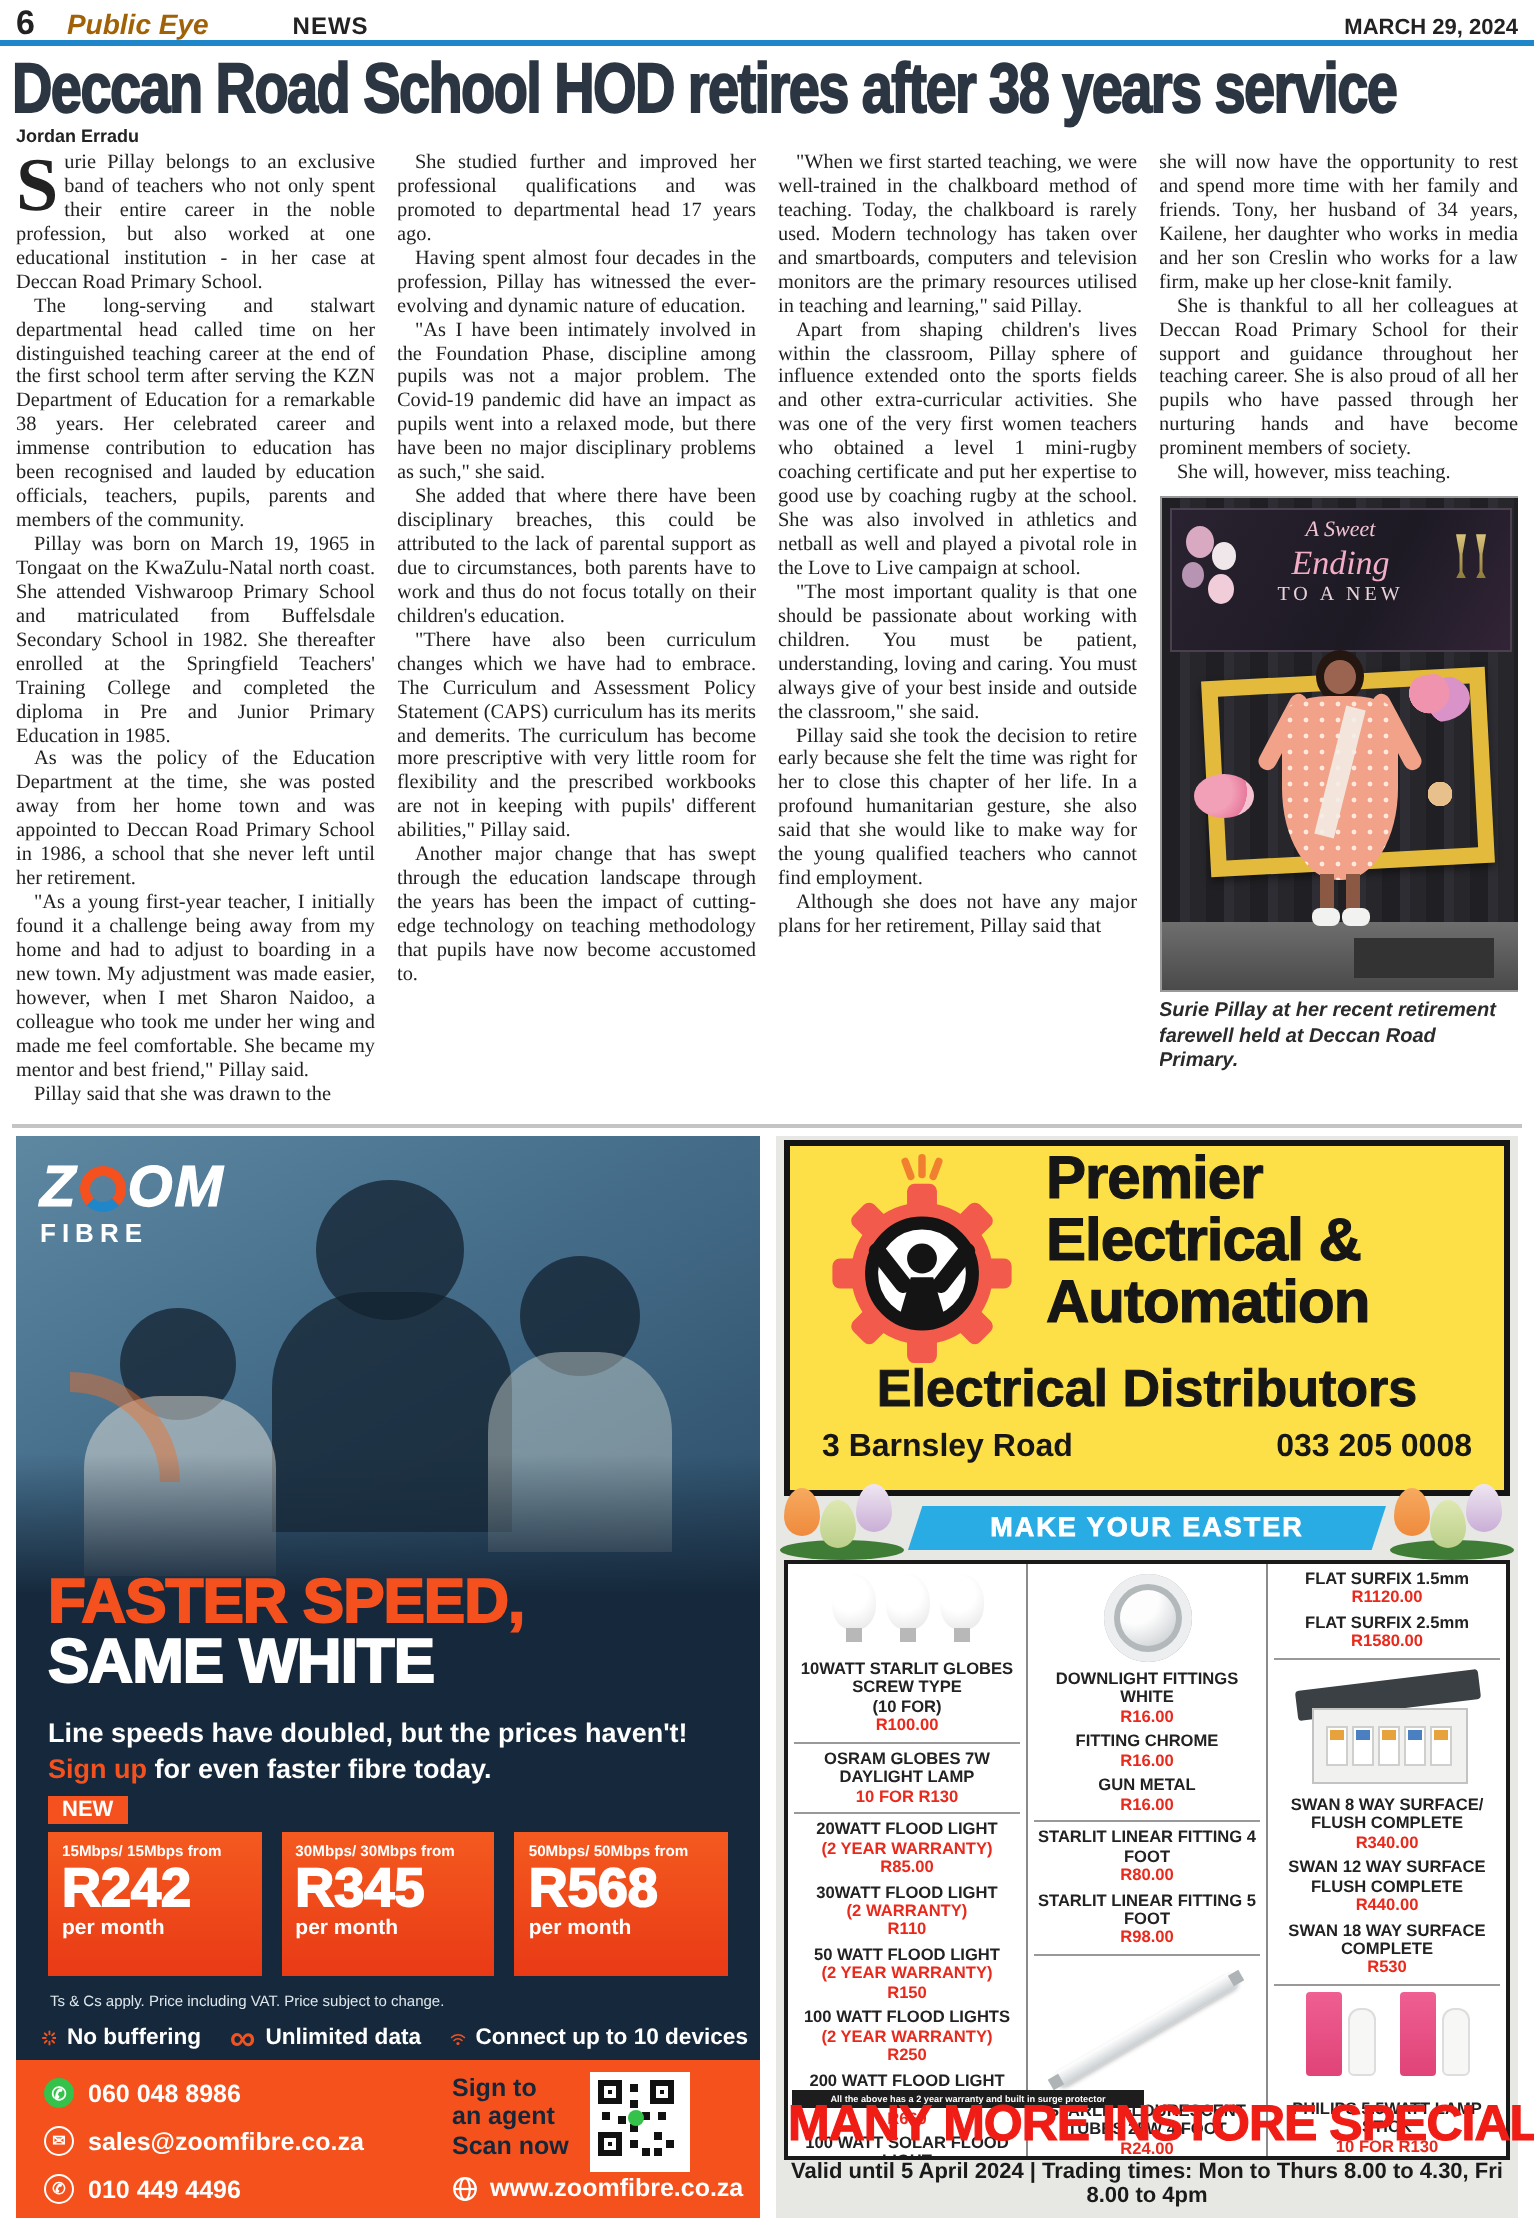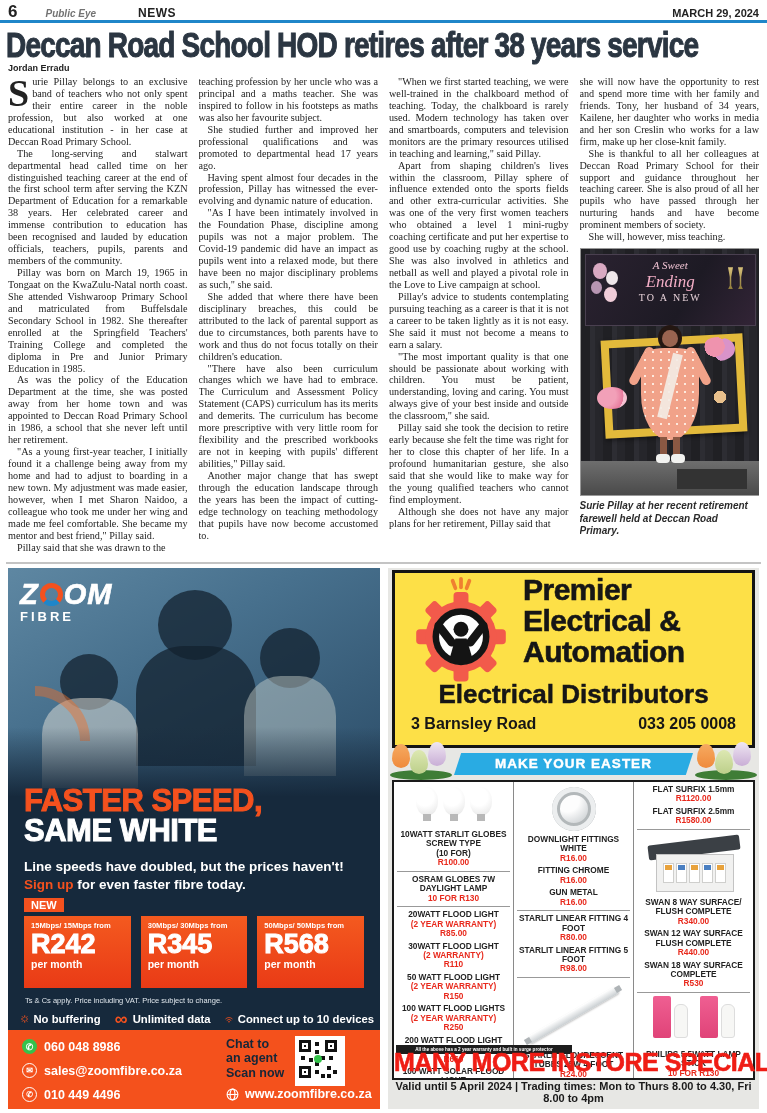--- a/index.html
+++ b/index.html
@@ -1,21 +1,21 @@
 <!DOCTYPE html>
 <html><head>
 <meta charset="utf-8">
 <style>
   html,body{margin:0;padding:0;background:#fff;}
   .page{position:relative;width:767px;height:1113px;background:#fff;overflow:hidden;
         font-family:"Liberation Sans",sans-serif;color:#1a1a1a;}
   
   .mast{position:absolute;top:2px;left:8px;right:8px;height:18px;display:flex;align-items:baseline;}
   .pgnum{font-size:17px;font-weight:bold;color:#222;}
-  .pub{font-size:10px;font-weight:bold;font-style:italic;color:#737373;margin-left:28px;}
+  .pub{font-size:14px;font-weight:bold;font-style:italic;color:#a16207;margin-left:16px;}
   .sec{font-size:12px;font-weight:bold;color:#222;margin-left:42px;letter-spacing:.5px;}
   .mdate{margin-left:auto;font-size:11px;font-weight:bold;color:#222;}
   .rule{position:absolute;top:20px;left:0;right:0;height:3px;background:#1f86c9;}
   
   .headline{position:absolute;top:25px;left:6px;white-space:nowrap;font-size:35px;font-weight:bold;
             color:#2b3642;-webkit-text-stroke:1px #2b3642;letter-spacing:-1px;
             transform:scaleX(.8);transform-origin:0 0;}
   .byline{position:absolute;top:63px;left:8px;font-size:9px;font-weight:bold;color:#222;}
   
   .cols{position:absolute;top:76px;left:8px;right:8px;height:484px;display:flex;gap:11px;}
@@ -165,32 +165,30 @@
   <div class="cols">
     <div class="col">
       <p class="ni"><span class="dropcap">S</span><span>urie Pillay belongs to an exclusive band of teachers who not only spent their entire career in the noble profession, but also worked at one educational institution - in her case at Deccan Road Primary School.</span></p>
       <p>The long-serving and stalwart departmental head called time on her distinguished teaching career at the end of the first school term after serving the KZN Department of Education for a remarkable 38 years. Her celebrated career and immense contribution to education has been recognised and lauded by education officials, teachers, pupils, parents and members of the community.</p>
       <p>Pillay was born on March 19, 1965 in Tongaat on the KwaZulu-Natal north coast. She attended Vishwaroop Primary School and matriculated from Buffelsdale Secondary School in 1982. She thereafter enrolled at the Springfield Teachers' Training College and completed the diploma in Pre and Junior Primary Education in 1985.</p>
       <p>As was the policy of the Education Department at the time, she was posted away from her home town and was appointed to Deccan Road Primary School in 1986, a school that she never left until her retirement.</p>
       <p>"As a young first-year teacher, I initially found it a challenge being away from my home and had to adjust to boarding in a new town. My adjustment was made easier, however, when I met Sharon Naidoo, a colleague who took me under her wing and made me feel comfortable. She became my mentor and best friend," Pillay said.</p>
       <p>Pillay said that she was drawn to the</p>
     </div>
     <div class="col">
-      <p class="ni">teaching profession by her uncle who was a principal and a maths teacher. She was inspired to follow in his footsteps as maths was also her favourite subject.</p>
       <p>She studied further and improved her professional qualifications and was promoted to departmental head 17 years ago.</p>
       <p>Having spent almost four decades in the profession, Pillay has witnessed the ever-evolving and dynamic nature of education.</p>
       <p>"As I have been intimately involved in the Foundation Phase, discipline among pupils was not a major problem. The Covid-19 pandemic did have an impact as pupils went into a relaxed mode, but there have been no major disciplinary problems as such," she said.</p>
       <p>She added that where there have been disciplinary breaches, this could be attributed to the lack of parental support as due to circumstances, both parents have to work and thus do not focus totally on their children's education.</p>
       <p>"There have also been curriculum changes which we have had to embrace. The Curriculum and Assessment Policy Statement (CAPS) curriculum has its merits and demerits. The curriculum has become more prescriptive with very little room for flexibility and the prescribed workbooks are not in keeping with pupils' different abilities," Pillay said.</p>
       <p>Another major change that has swept through the education landscape through the years has been the impact of cutting-edge technology on teaching methodology that pupils have now become accustomed to.</p>
     </div>
     <div class="col">
       <p>"When we first started teaching, we were well-trained in the chalkboard method of teaching. Today, the chalkboard is rarely used. Modern technology has taken over and smartboards, computers and television monitors are the primary resources utilised in teaching and learning," said Pillay.</p>
       <p>Apart from shaping children's lives within the classroom, Pillay sphere of influence extended onto the sports fields and other extra-curricular activities. She was one of the very first women teachers who obtained a level 1 mini-rugby coaching certificate and put her expertise to good use by coaching rugby at the school. She was also involved in athletics and netball as well and played a pivotal role in the Love to Live campaign at school.</p>
-      <p>Pillay's advice to students contemplating pursuing teaching as a career is that it is not a career to be taken lightly as it is not easy. She said it must not become a means to earn a salary.</p>
       <p>"The most important quality is that one should be passionate about working with children. You must be patient, understanding, loving and caring. You must always give of your best inside and outside the classroom," she said.</p>
       <p>Pillay said she took the decision to retire early because she felt the time was right for her to close this chapter of her life. In a profound humanitarian gesture, she also said that she would like to make way for the young qualified teachers who cannot find employment.</p>
       <p>Although she does not have any major plans for her retirement, Pillay said that</p>
     </div>
     <div class="col">
       <p class="ni">she will now have the opportunity to rest and spend more time with her family and friends. Tony, her husband of 34 years, Kailene, her daughter who works in media and her son Creslin who works for a law firm, make up her close-knit family.</p>
       <p>She is thankful to all her colleagues at Deccan Road Primary School for their support and guidance throughout her teaching career. She is also proud of all her pupils who have passed through her nurturing hands and have become prominent members of society.</p>
       <p>She will, however, miss teaching.</p>
       <div class="photo">
         <div class="ph-curtain"></div>
@@ -305,21 +303,21 @@
         </div>
       <div class="zc-row zc2">
           <span class="cic ln">✉</span>
           <span>sales@zoomfibre.co.za</span>
         </div>
       <div class="zc-row zc3">
           <span class="cic ln">✆</span>
           <span>010 449 4496</span>
         </div>
       <div class="zchat">
-        <div>Chat to</div>
+        <div>Sign to</div>
         <div>an agent</div>
         <div>Scan now</div>
       </div>
       <div class="zqr">
         <svg width="42" height="42" viewBox="0 0 42 42">
           <rect width="42" height="42" fill="#fff"></rect>
           <g fill="#111">
             <rect x="2" y="2" width="12" height="12"></rect>
               <rect x="28" y="2" width="12" height="12"></rect>
               <rect x="2" y="28" width="12" height="12"></rect>

